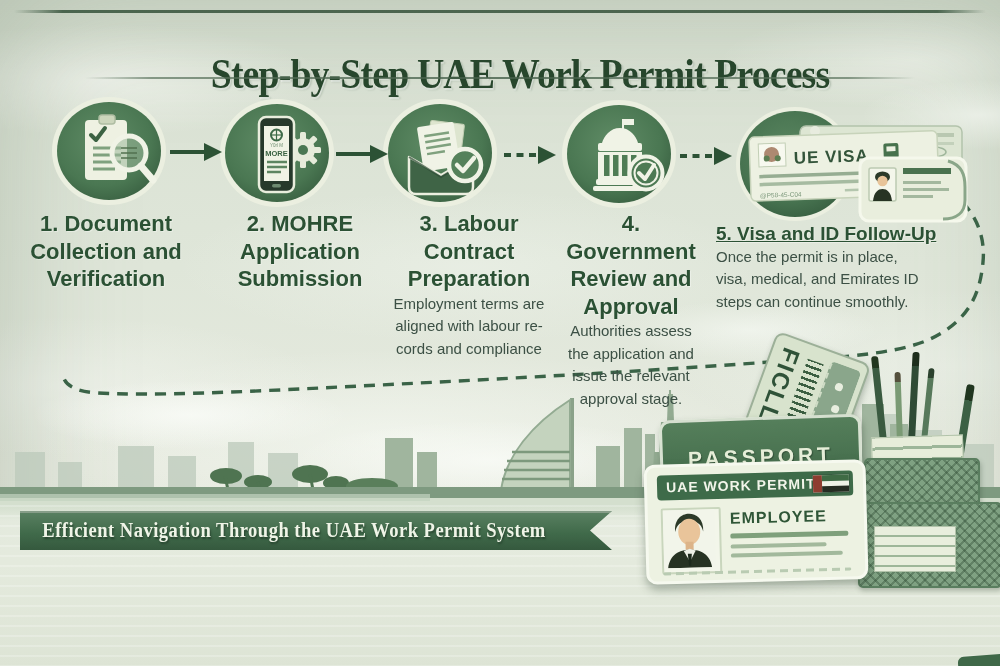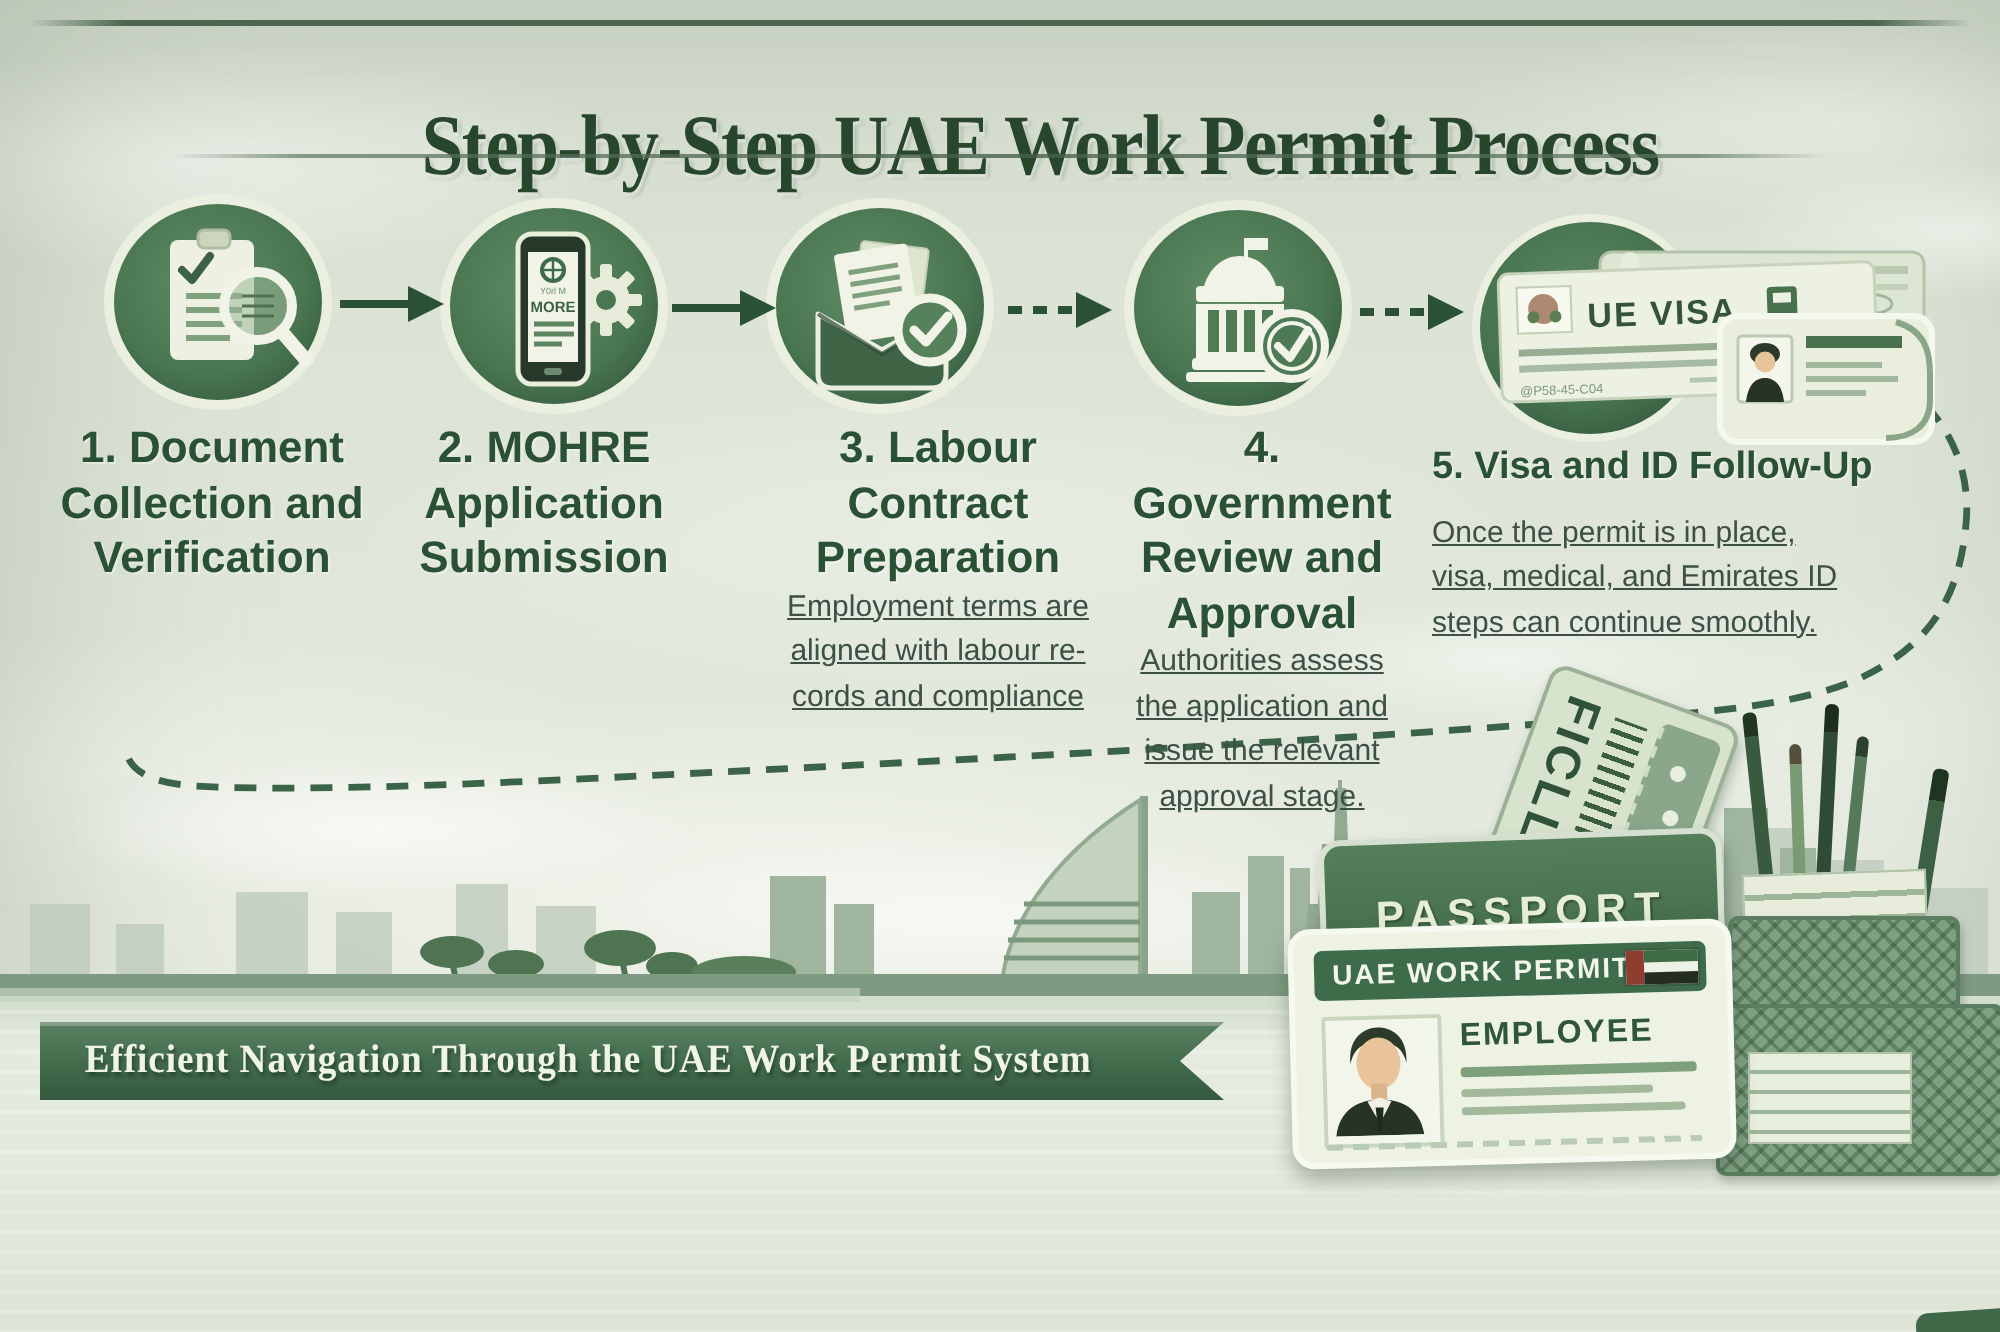--- a/index.html
+++ b/index.html
@@ -24,22 +24,22 @@
     font-family:"Liberation Serif",serif;font-weight:bold;font-size:43px;color:#27462c;
     letter-spacing:-1px;transform:scaleX(.88);
     text-shadow:1px 2px 1px rgba(255,255,255,.5), 2px 2px 2px rgba(40,70,45,.25);}
   .title-rule{position:absolute;top:77px;left:85px;width:830px;height:2px;
     background:linear-gradient(90deg,rgba(92,116,94,0),rgba(92,116,94,.7) 8%,rgba(70,96,74,.8) 50%,rgba(92,116,94,.7) 92%,rgba(92,116,94,0));}
   .icon-svg{position:absolute;}
   .arrow{position:absolute;}
   .step-col{position:absolute;top:210px;text-align:center;}
   .step-title{font-weight:bold;font-size:22px;line-height:1.25;color:#2b5134;white-space:pre-line;min-height:68px;
     text-shadow:1px 1px 0 rgba(255,255,255,.35);}
-  .step-desc{font-size:15px;line-height:1.5;color:#3c5045;white-space:pre-line;text-decoration:underline;}
-  .col5 .step-title{font-size:19px;min-height:0;margin-bottom:10px;}
+  .step-desc{font-size:15px;line-height:1.5;color:#3c5045;white-space:pre-line;}
+  .col5 .step-title{font-size:19px;min-height:0;margin-bottom:0;text-decoration:underline;}
   .skyline{position:absolute;left:0;top:390px;}
   .ground{position:absolute;left:0;right:0;top:505px;height:161px;
     background:
       repeating-linear-gradient(180deg, rgba(255,255,255,.22) 0 2px, rgba(255,255,255,0) 2px 10px),
       linear-gradient(180deg, rgba(226,233,219,0) 0, rgba(230,236,224,.9) 16px, #e4eadd 60px, #dde4d5 100%);}
   .dashed-path{position:absolute;left:0;top:0;pointer-events:none;}
   .ribbon{position:absolute;left:0;top:511px;width:592px;height:37px;
     background:linear-gradient(180deg,#587f60 0%,#406a4a 55%,#35593e 100%);
     clip-path:polygon(0 0,100% 0,calc(100% - 22px) 50%,100% 100%,0 100%);
     border-top:2px solid rgba(232,240,226,.45);
@@ -353,21 +353,21 @@
   <svg class="arrow" style="left:678px;top:145px;" width="54" height="22" viewBox="0 0 54 22">
     <line x1="2" y1="11" x2="38" y2="11" stroke="#2c5235" stroke-width="4" stroke-dasharray="7 5.5"></line>
     <polygon points="36,2 54,11 36,20" fill="#2c5235"></polygon>
   </svg>
 
   <div class="step-col" style="left:18px;width:176px;">
     <div class="step-title">1. Document
 Collection and
 Verification</div>
   </div>
-  <div class="step-col" style="left:180px;width:184px;">
+  <div class="step-col" style="left:208px;width:184px;">
     <div class="step-title">2. MOHRE Application
 Submission</div>
   </div>
   <div class="step-col" style="left:378px;width:182px;">
     <div class="step-title">3. Labour Contract
 Preparation</div>
     <div class="step-desc">Employment terms are
 aligned with labour re-
 cords and compliance</div>
   </div>

